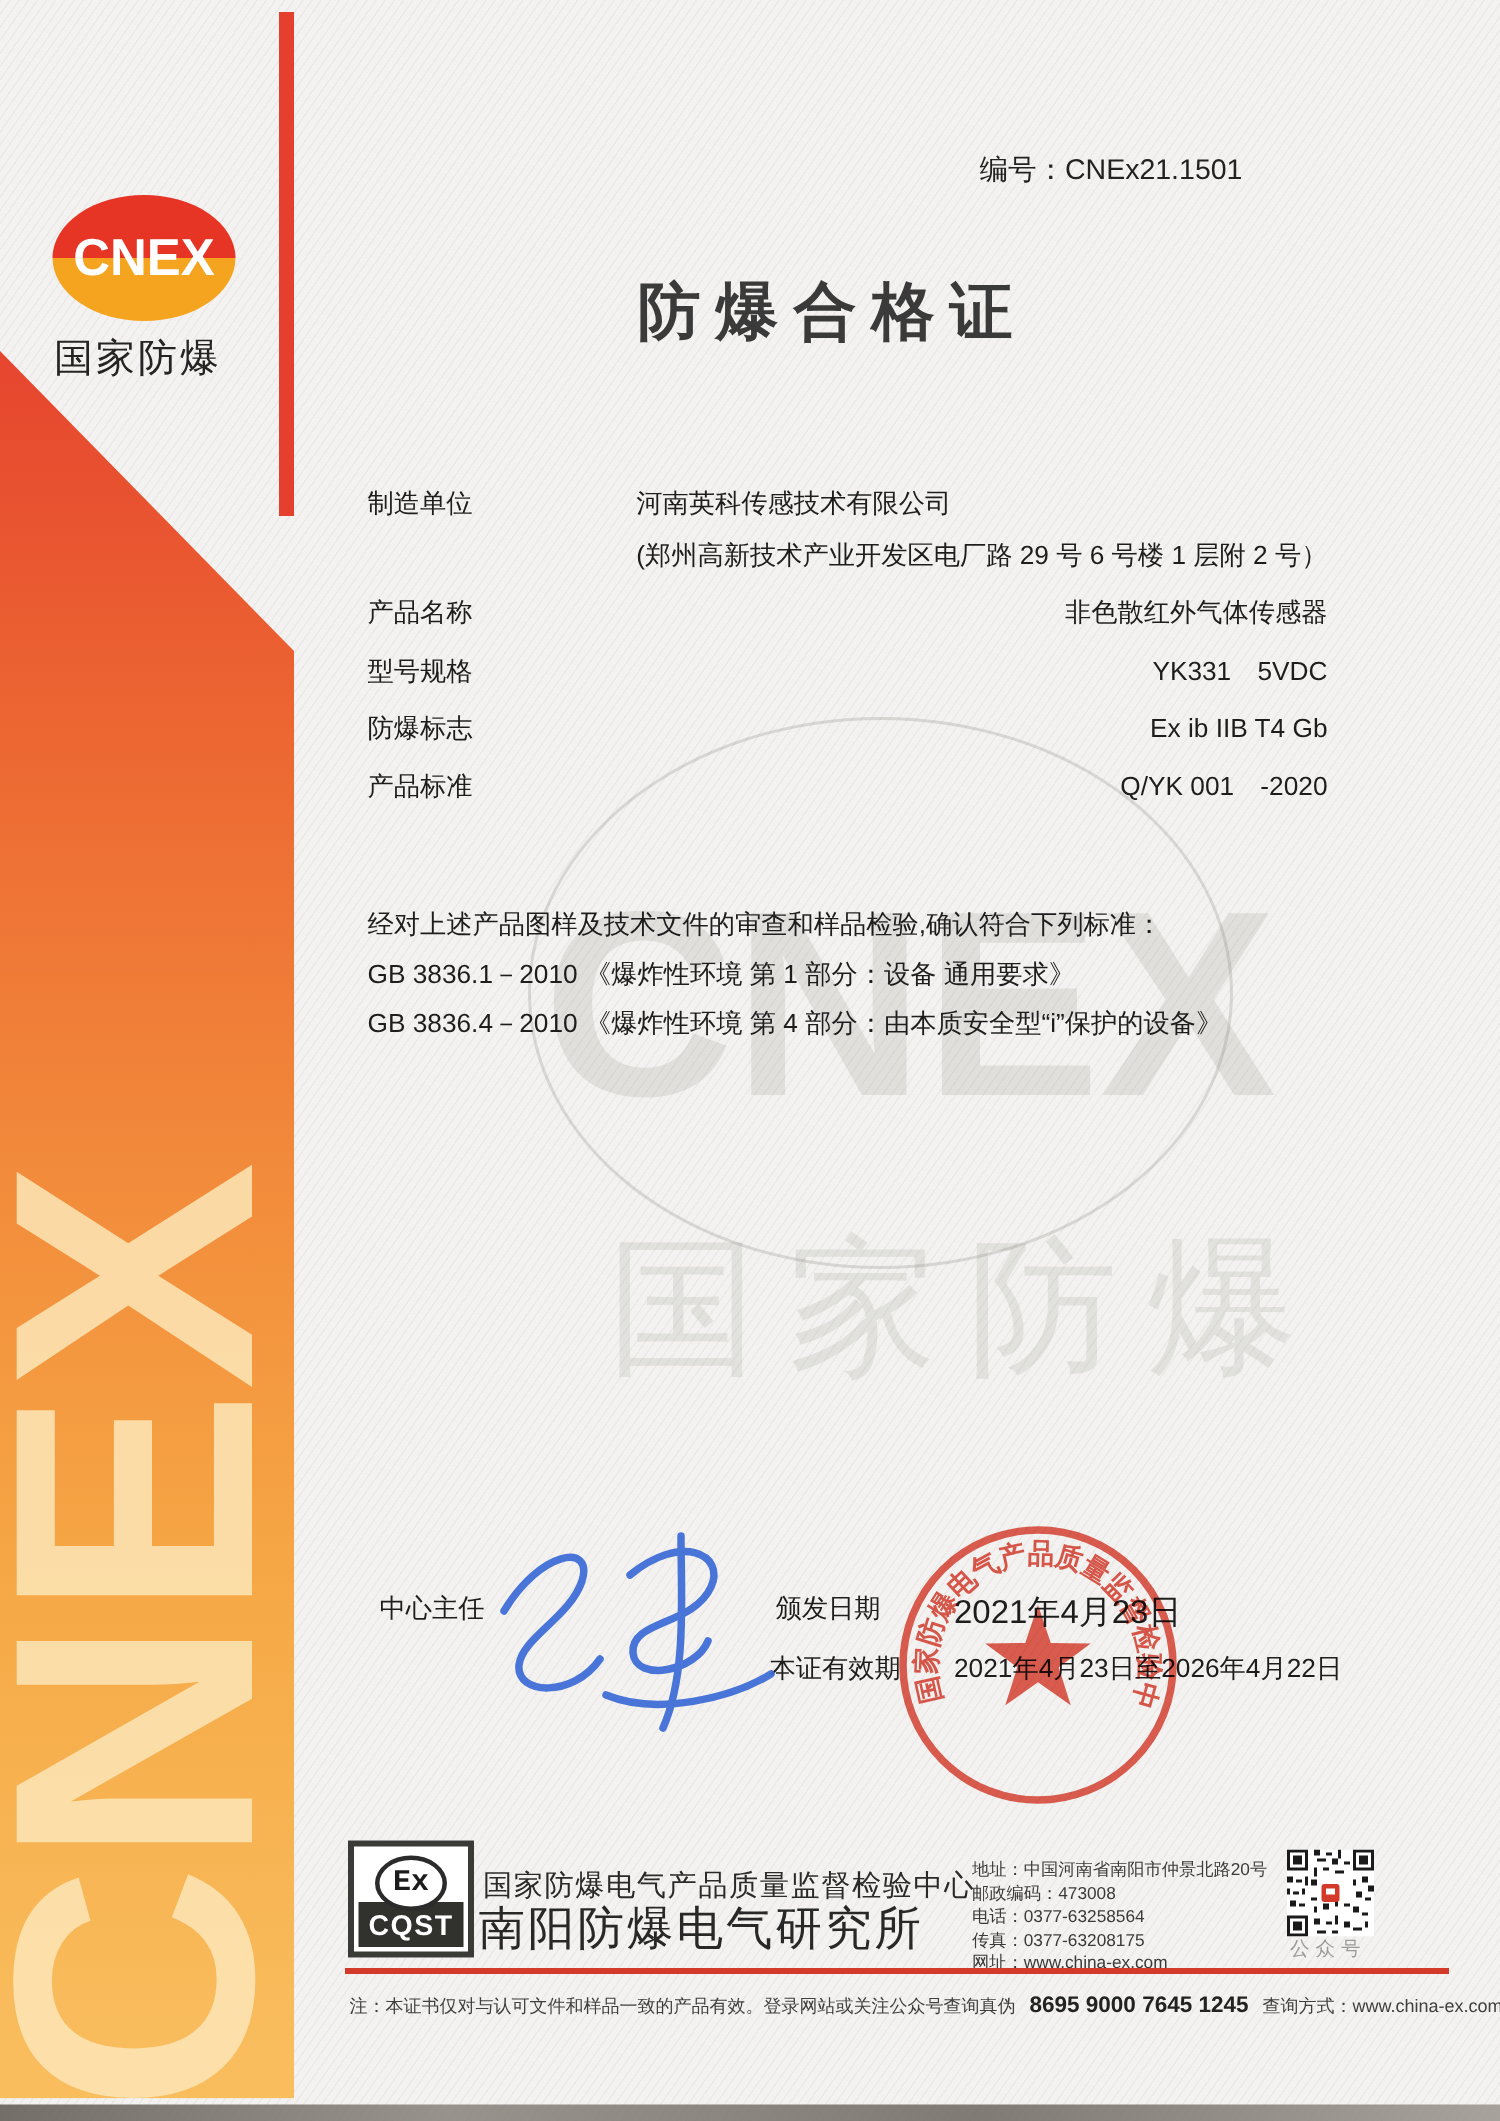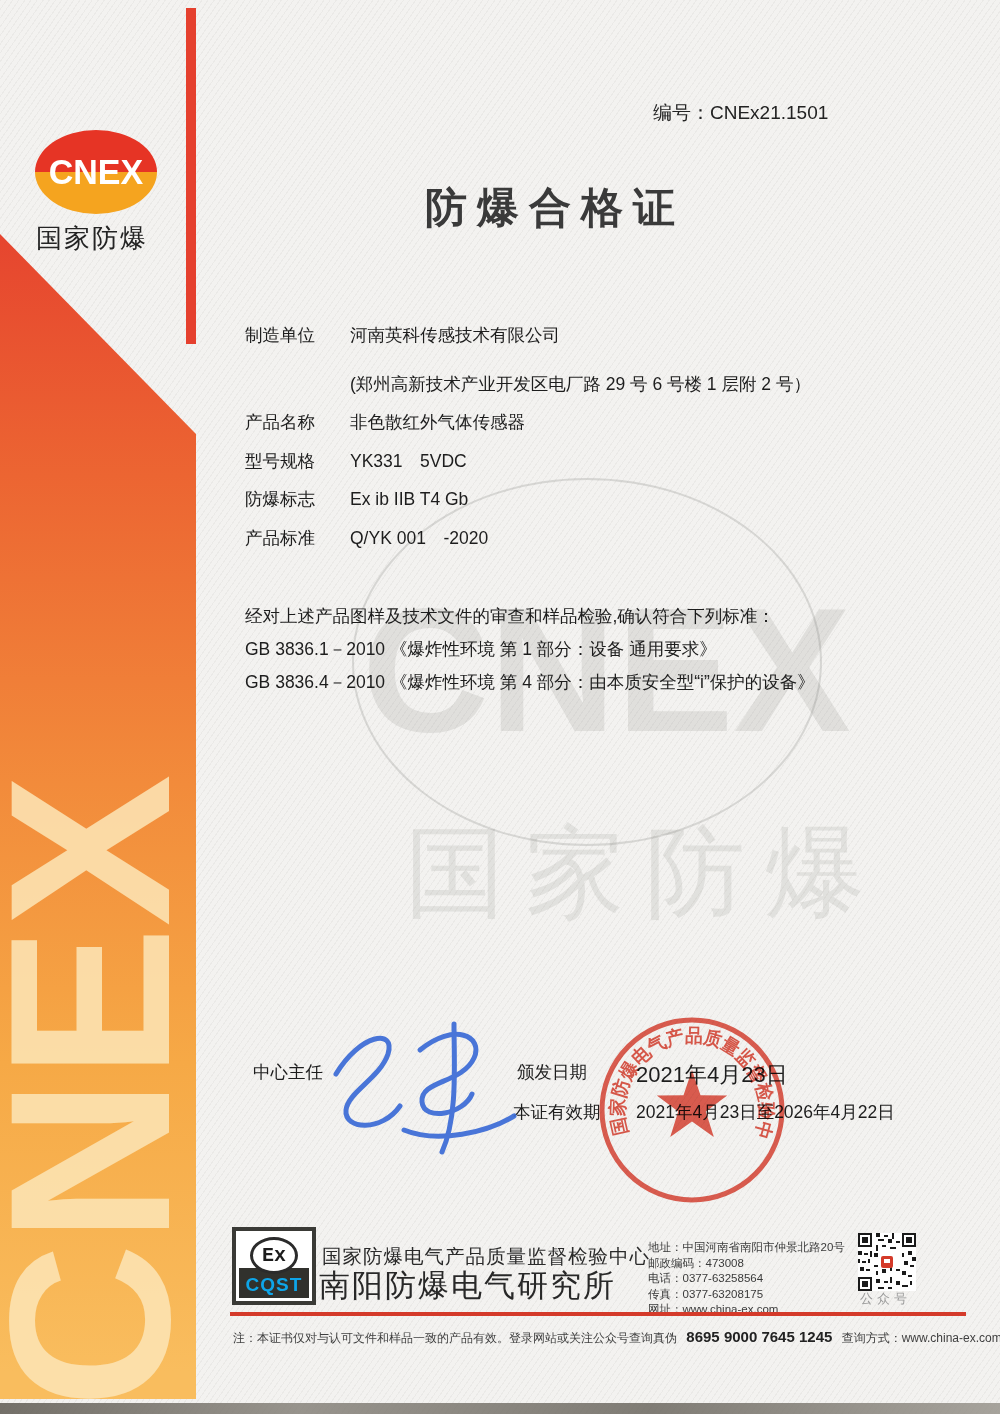--- a/index.html
+++ b/index.html
@@ -50,23 +50,23 @@
     color:rgba(125,125,120,0.15); white-space:nowrap;
   }
   
   .cert-no { position:absolute; left:653px; top:100px; z-index:2; font-size:19px; color:#222; }
   .title {
     position:absolute; left:230px; top:180px; width:650px; z-index:2;
     text-align:center; font-size:42px; font-weight:bold; letter-spacing:10px; color:#3a3a3a;
   }
   
   .fields { position:absolute; left:245px; top:327px; width:640px; z-index:2; font-size:17.5px; }
-  .frow { display:flex; margin-bottom:21px; line-height:17.5px; }
+  .frow { display:flex; margin-bottom:21px; line-height:17.5px;justify-content:space-between; }
   .flabel { width:105px; flex:none; }
-  .fextra { line-height:17.5px; margin-top:31px; }
+  .fextra { line-height:17.5px; margin-top:17px; }
   
   .standards { position:absolute; left:245px; top:600px; width:680px; z-index:2; font-size:17.5px; line-height:33px; }
   
   .notes { position:absolute; left:245px; top:748px; width:680px; z-index:2; font-size:17.5px; line-height:37px; }
   
   .signer-label { position:absolute; left:253px; top:1060px; font-size:17.5px; z-index:2;text-align:right; }
   .sig { position:absolute; left:308px; top:1012px; z-index:3; }
   .lbl-issue { position:absolute; left:517px; top:1060px; font-size:17.5px; z-index:2; }
   .val-issue { position:absolute; left:636px; top:1060px; font-size:22px; z-index:2; }
   .lbl-valid { position:absolute; left:513px; top:1100px; font-size:17.5px; z-index:2; }
@@ -78,21 +78,21 @@
     border:4px solid #3a3a36; background:#fff; padding:3px;
   }
   .badge-top { position:relative; height:34px; background:#fff; }
   .badge-circle {
     position:absolute; left:50%; top:3px; transform:translateX(-50%);
     width:48px; height:37px; border:3px solid #2b2b2b; border-radius:50%;
     background:#fff; z-index:2; display:flex; align-items:center; justify-content:center;
     font-size:20px; font-weight:bold; color:#1c1c1c;font-family:Liberation Mono, monospace;
   }
   .badge-bottom {
-    height:30px; background:#31312d; color:#0ea5e9; display:flex; align-items:flex-end; justify-content:center;
+    height:30px; background:#31312d; color:#ffffff; display:flex; align-items:flex-end; justify-content:center;
     font-size:19px; font-weight:bold; letter-spacing:1px; padding-bottom:2px;
   }
   .org-center { position:absolute; left:322px; top:1243px; z-index:2; font-size:19.5px; letter-spacing:1px; color:#2a2a2a; }
   .org-institute { position:absolute; left:319px; top:1265px; z-index:2; font-size:31px; letter-spacing:2px; color:#282828; }
   .contact { position:absolute; left:648px; top:1240px; z-index:2; font-size:11.5px; line-height:15.5px; color:#3a3a3a; white-space:nowrap; }
   .qr { position:absolute; left:858px; top:1233px; z-index:2; }
   .qr-caption { position:absolute; left:860px; top:1290px; z-index:2; font-size:13px; letter-spacing:4px; color:#9a9a9a; }
   .rule { position:absolute; left:230px; top:1312px; width:736px; height:3.5px; background:#d43a2a; z-index:2; }
   .footnote { position:absolute; left:233px; top:1328px; width:745px; z-index:2; font-size:12px; color:#3f3f3f; white-space:nowrap; }
   .footnote .code { font-size:15px; font-weight:bold; color:#222; margin:0 6px; }

